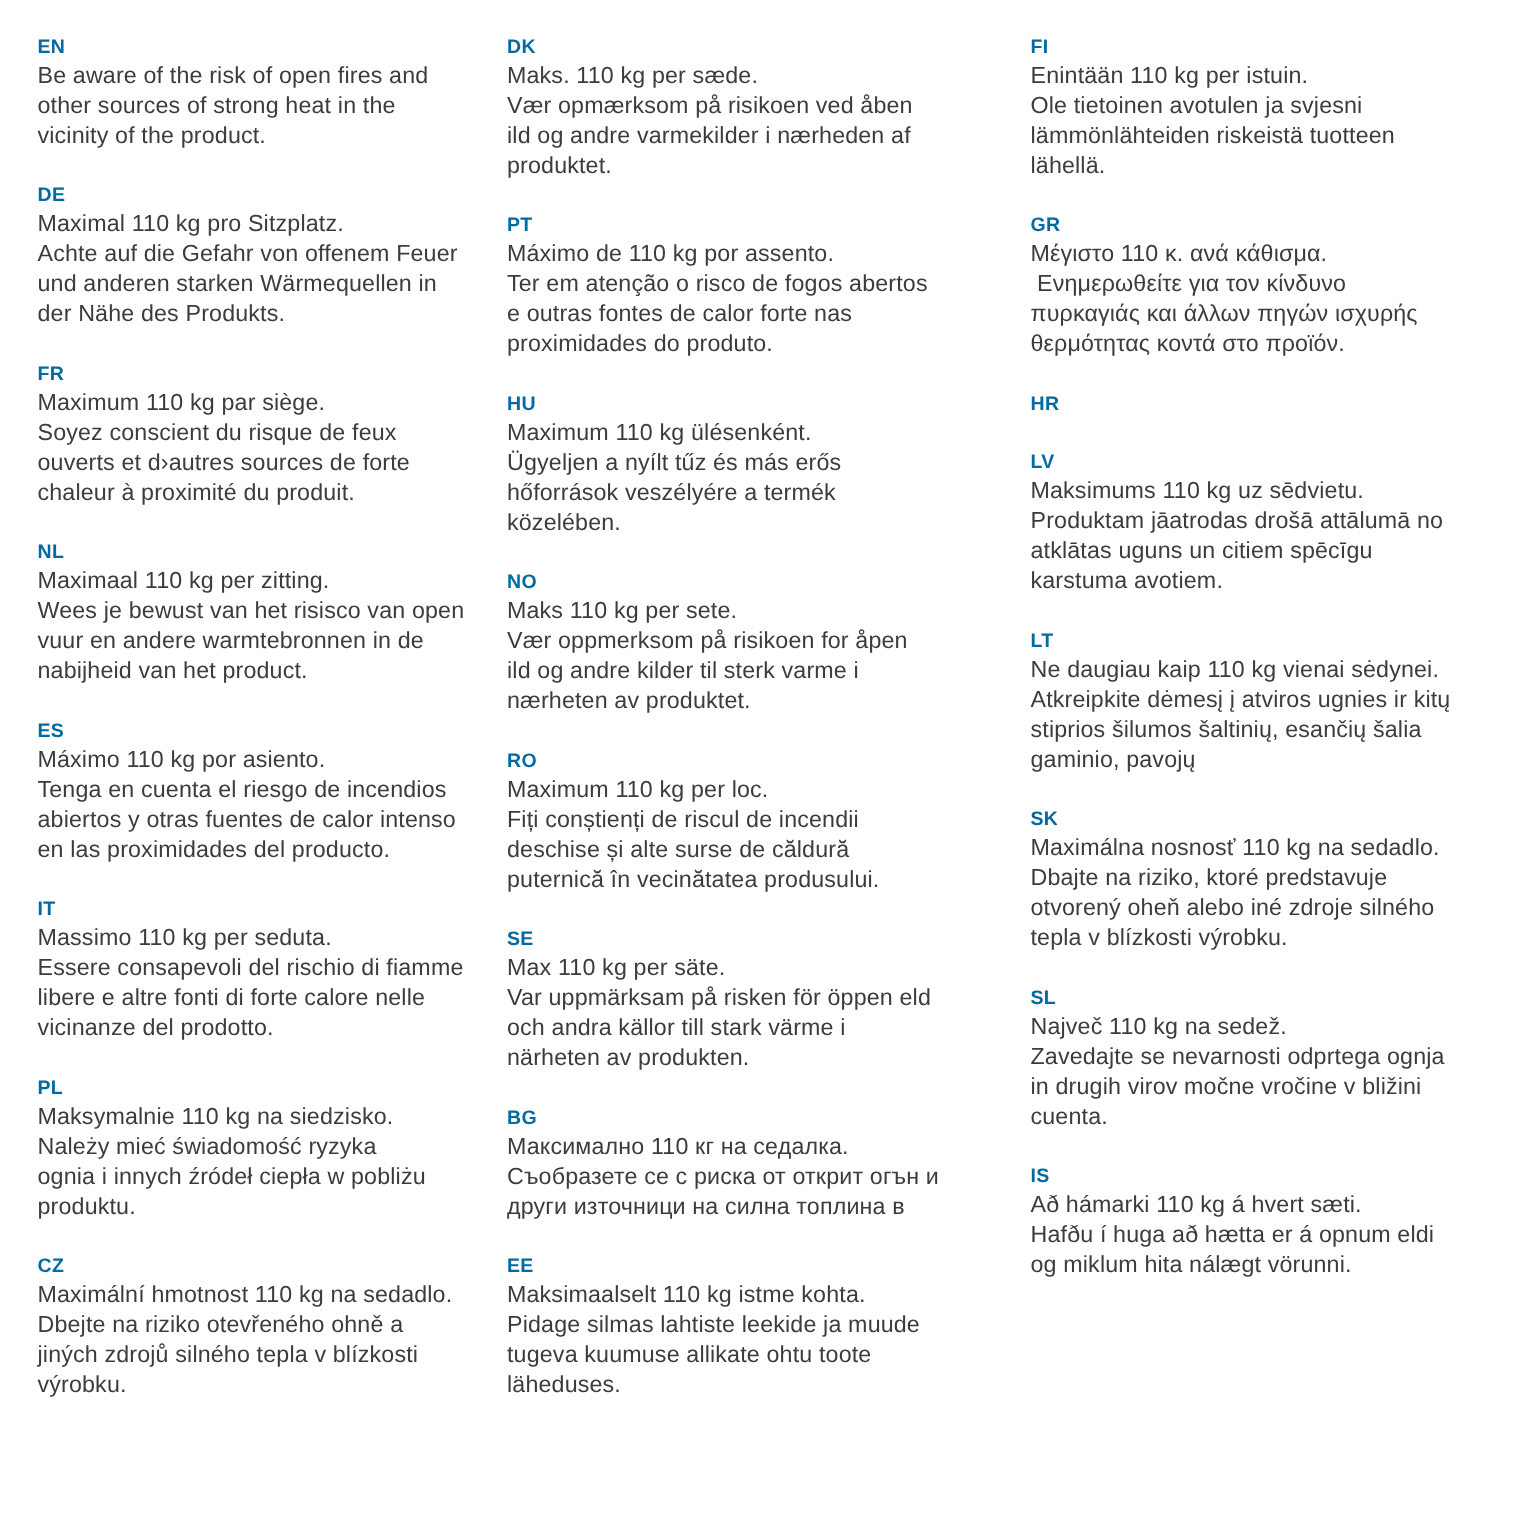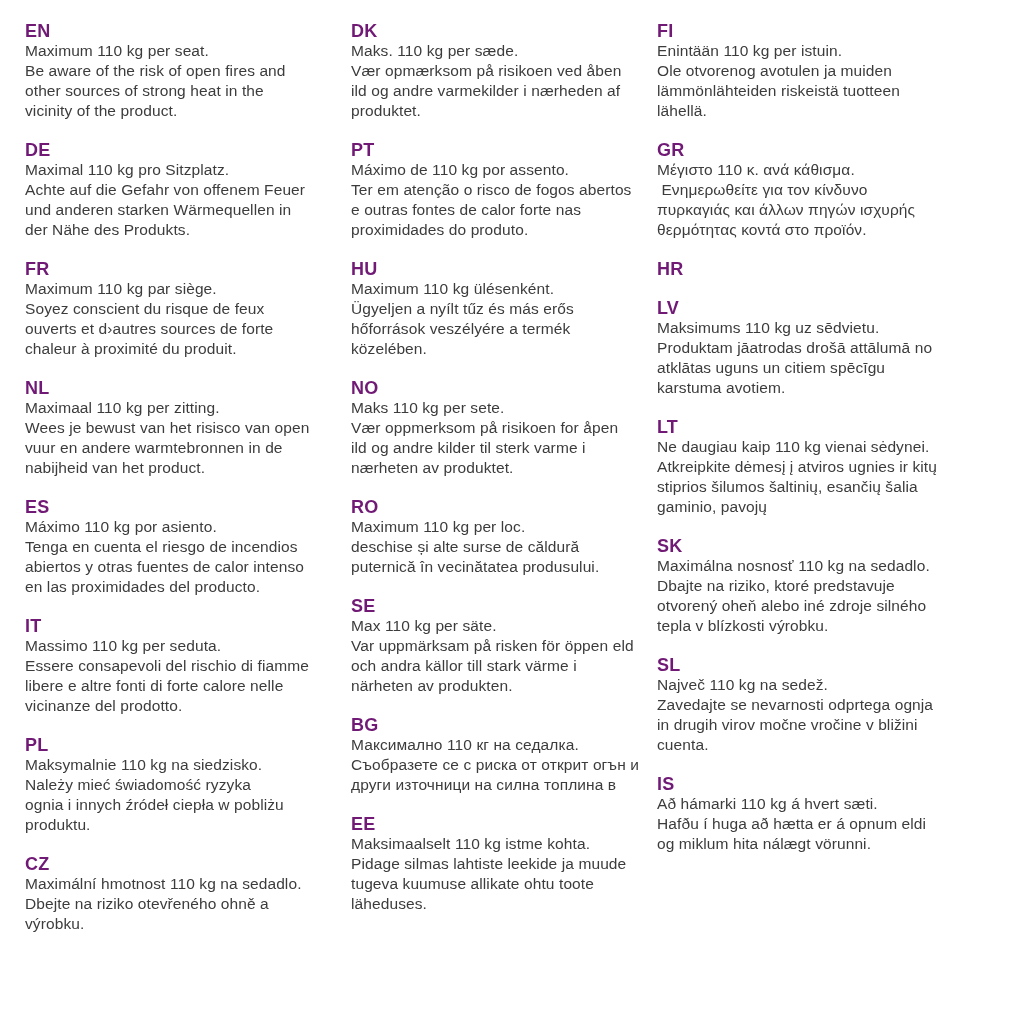--- a/index.html
+++ b/index.html
@@ -19,49 +19,48 @@
   .page {
     position: absolute;
     inset: 0;
     background: #ffffff;
   }
   .col {
     position: absolute;
     top: 21px;
   }
   .col-1 { left: 25px;  width: 326px; }
-  .col-2 { left: 351px; width: 330px; }
-  .col-3 { left: 657px; width: 330px; }
+  .col-2 { left: 338px; width: 330px; }
+  .col-3 { left: 687px; width: 330px; }
   .block {
     margin-bottom: 19px;
   }
   .code {
     font-weight: bold;
-    font-size: 18px;
+    font-size: 13px;
     line-height: 20px;
-    color: #701a75;
+    color: #0369a1;
     letter-spacing: 0.2px;
     white-space: pre;
   }
   .line {
     font-size: 15.5px;
     line-height: 20px;
     letter-spacing: 0.1px;
     white-space: pre;
   }
 </style>
 </head>
 <body>
 
 <div class="page">
   <div class="col col-1">
       <div class="block">
     <div class="code">EN</div>
     <div>
-          <div class="line">Maximum 110 kg per seat.</div>
           <div class="line">Be aware of the risk of open fires and</div>
           <div class="line">other sources of strong heat in the</div>
           <div class="line">vicinity of the product.</div>
         </div>
   </div>
       <div class="block">
     <div class="code">DE</div>
     <div>
           <div class="line">Maximal 110 kg pro Sitzplatz.</div>
           <div class="line">Achte auf die Gefahr von offenem Feuer</div>
@@ -112,20 +111,21 @@
           <div class="line">Należy mieć świadomość ryzyka</div>
           <div class="line">ognia i innych źródeł ciepła w pobliżu</div>
           <div class="line">produktu.</div>
         </div>
   </div>
       <div class="block">
     <div class="code">CZ</div>
     <div>
           <div class="line">Maximální hmotnost 110 kg na sedadlo.</div>
           <div class="line">Dbejte na riziko otevřeného ohně a</div>
+          <div class="line">jiných zdrojů silného tepla v blízkosti</div>
           <div class="line">výrobku.</div>
         </div>
   </div>
     </div>
   <div class="col col-2">
       <div class="block">
     <div class="code">DK</div>
     <div>
           <div class="line">Maks. 110 kg per sæde.</div>
           <div class="line">Vær opmærksom på risikoen ved åben</div>
@@ -157,20 +157,21 @@
           <div class="line">Maks 110 kg per sete.</div>
           <div class="line">Vær oppmerksom på risikoen for åpen</div>
           <div class="line">ild og andre kilder til sterk varme i</div>
           <div class="line">nærheten av produktet.</div>
         </div>
   </div>
       <div class="block">
     <div class="code">RO</div>
     <div>
           <div class="line">Maximum 110 kg per loc.</div>
+          <div class="line">Fiți conștienți de riscul de incendii</div>
           <div class="line">deschise și alte surse de căldură</div>
           <div class="line">puternică în vecinătatea produsului.</div>
         </div>
   </div>
       <div class="block">
     <div class="code">SE</div>
     <div>
           <div class="line">Max 110 kg per säte.</div>
           <div class="line">Var uppmärksam på risken för öppen eld</div>
           <div class="line">och andra källor till stark värme i</div>
@@ -193,21 +194,21 @@
           <div class="line">tugeva kuumuse allikate ohtu toote</div>
           <div class="line">läheduses.</div>
         </div>
   </div>
     </div>
   <div class="col col-3">
       <div class="block">
     <div class="code">FI</div>
     <div>
           <div class="line">Enintään 110 kg per istuin.</div>
-          <div class="line">Ole otvorenog avotulen ja muiden</div>
+          <div class="line">Ole tietoinen avotulen ja svjesni</div>
           <div class="line">lämmönlähteiden riskeistä tuotteen</div>
           <div class="line">lähellä.</div>
         </div>
   </div>
       <div class="block">
     <div class="code">GR</div>
     <div>
           <div class="line">Μέγιστο 110 κ. ανά κάθισμα.</div>
           <div class="line"> Ενημερωθείτε για τον κίνδυνο</div>
           <div class="line">πυρκαγιάς και άλλων πηγών ισχυρής</div>

